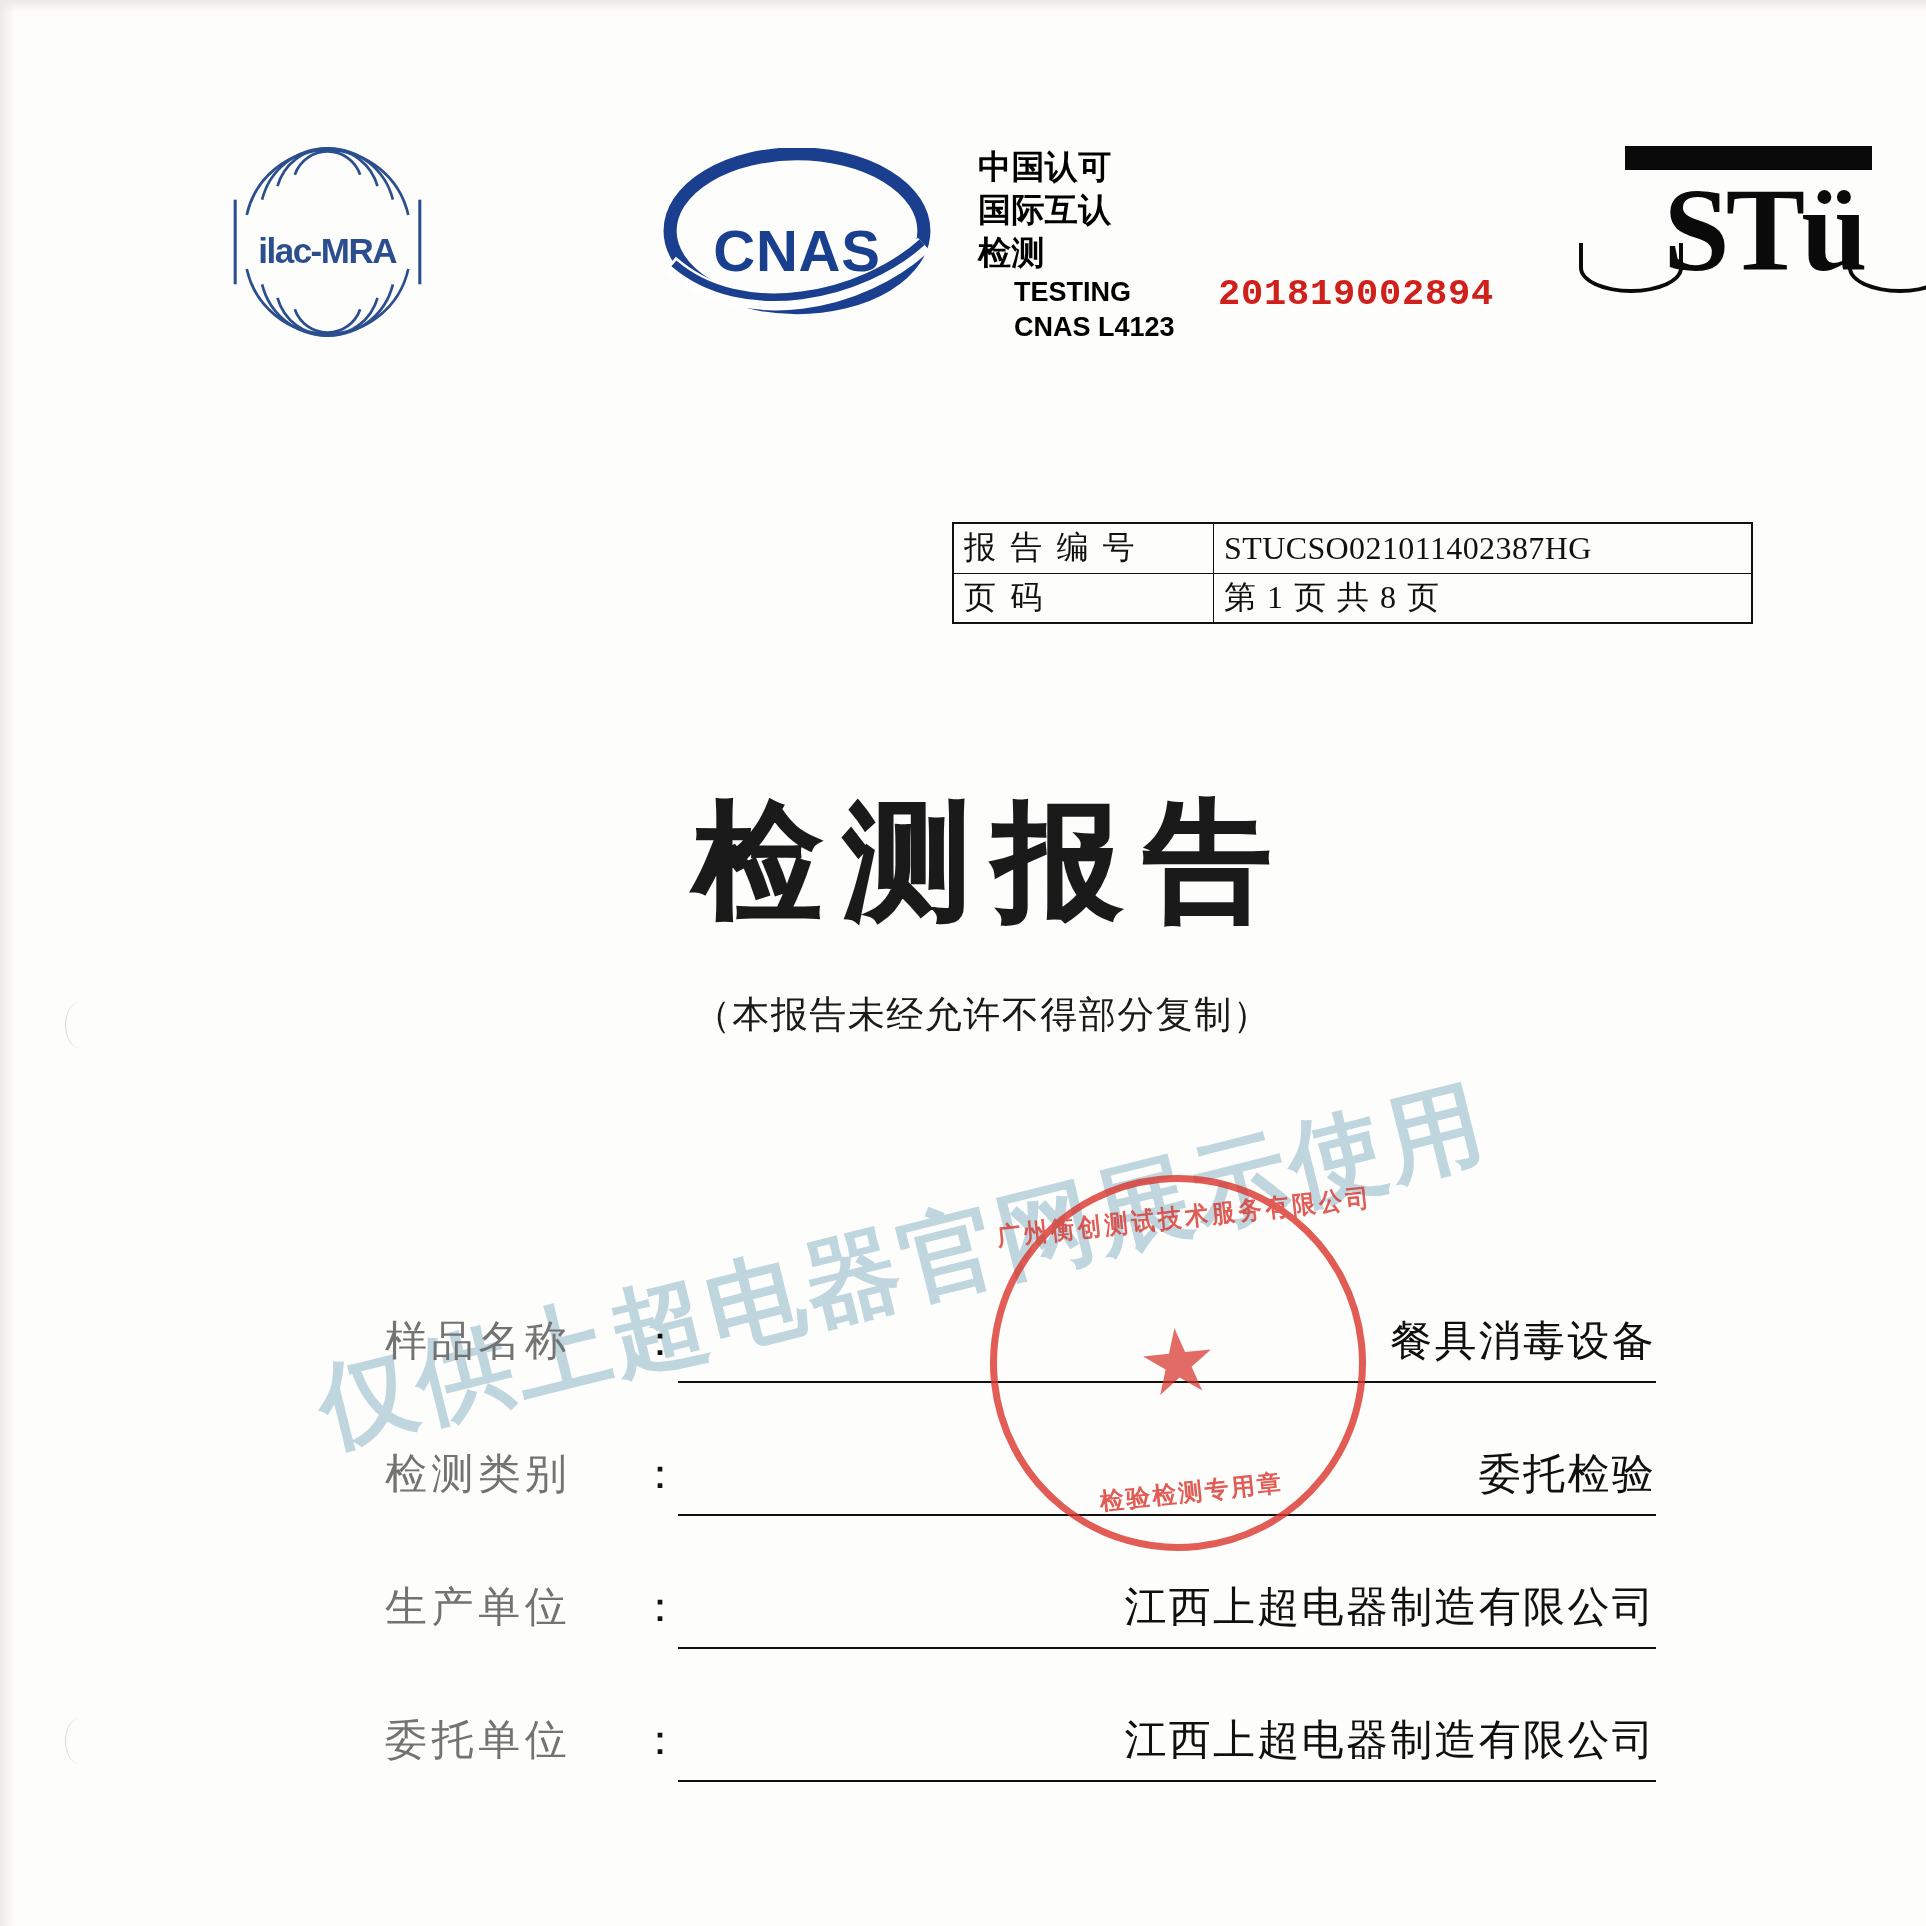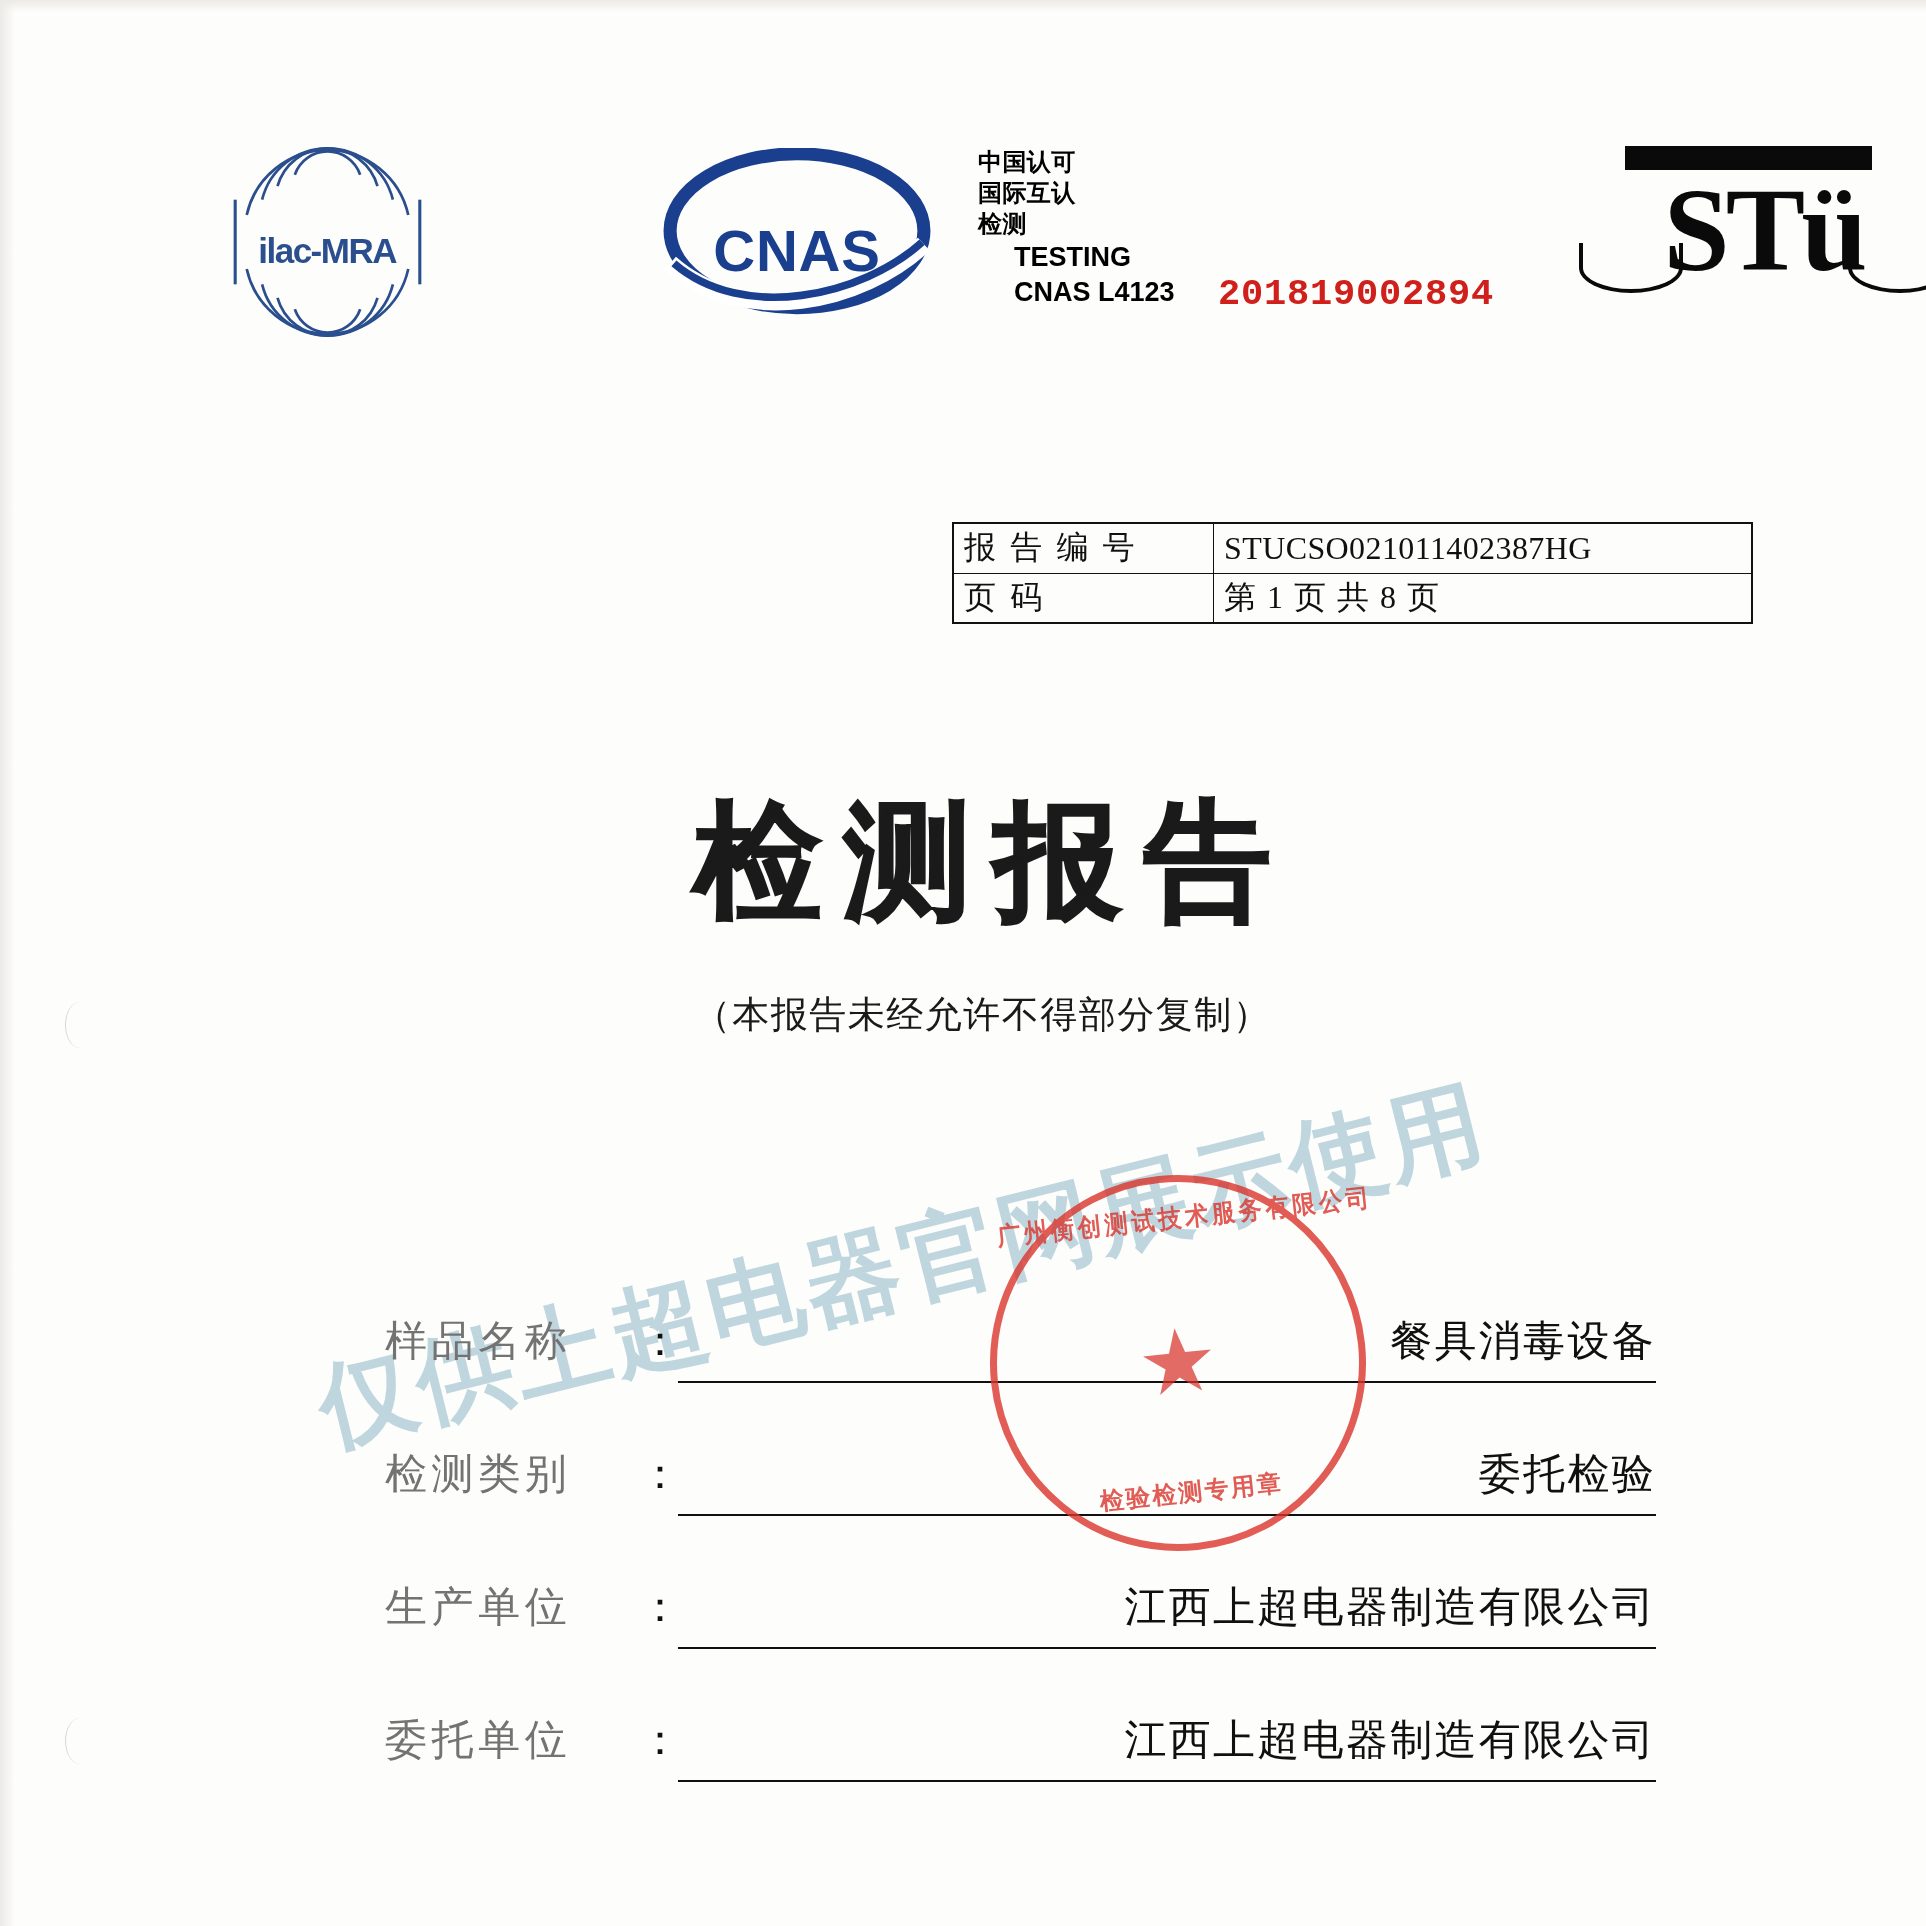--- a/index.html
+++ b/index.html
@@ -94,21 +94,21 @@
 
   .cnas-side {
     position: absolute;
     left: 778px; top: 19px;
     width: 216px;
     font-family: "Liberation Sans", sans-serif;
     font-weight: bold;
     color: #000;
     line-height: 1.30;
   }
-  .cnas-side .zh { font-size: 24px; letter-spacing: 0.4px; }
+  .cnas-side .zh { font-size: 33px; letter-spacing: 0.4px; }
   .cnas-side .en { font-size: 27px; letter-spacing: 0px; margin-left: 36px; }
 
   .logo-cma {
     position: absolute;
     left: 1009px; top: 23px;
     width: 293px; height: 181px;
   }
   .cma-mark {
     position: absolute;
     left: 7.7px; top: 0px;

